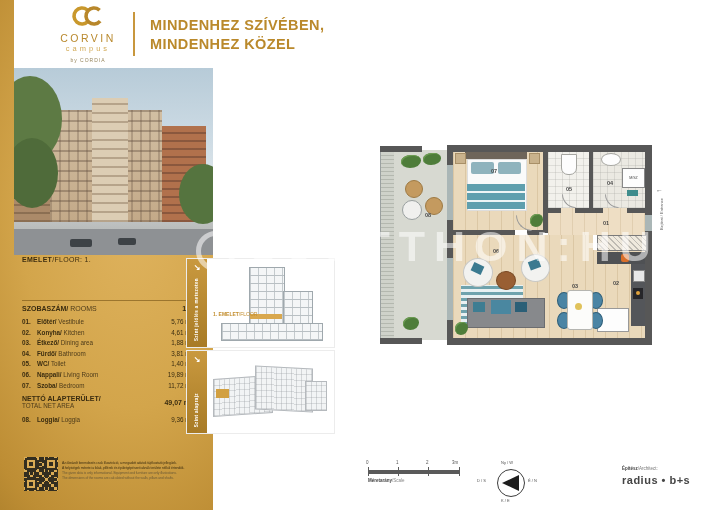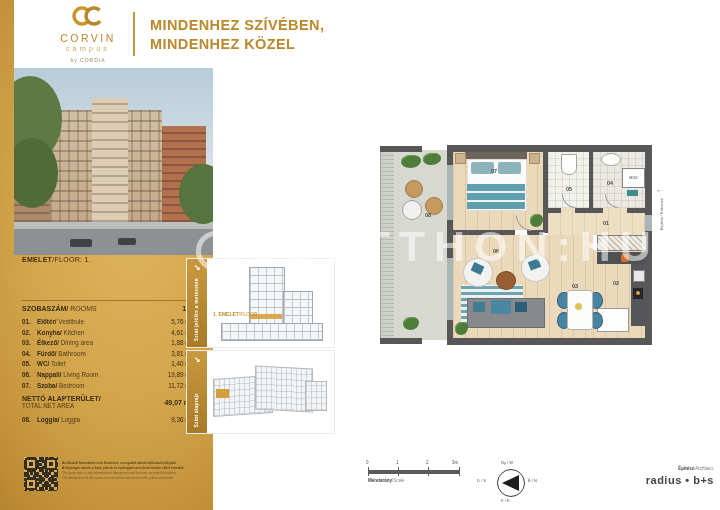--- a/index.html
+++ b/index.html
@@ -114,21 +114,21 @@
   
   .scale-num{position:absolute;font-size:4.5px;color:#555;}
   .scale-bar{left:368px;top:470px;width:92px;height:4px;background:#5a5a5a;}
   .scale-tick{position:absolute;width:1px;height:9px;background:#5a5a5a;top:467px;}
   .scale-label{left:368px;top:478px;font-size:4.5px;color:#888;}
   .scale-label b{color:#444;font-weight:bold;}
   .compass-circle{left:497px;top:469px;width:26px;height:26px;border:1.5px solid #3d3d3d;border-radius:50%;}
   .compass-needle{position:absolute;left:4px;top:5px;width:0;height:0;
       border-top:8px solid transparent;border-bottom:8px solid transparent;border-right:17px solid #1d1d1d;}
   .compass-lbl{position:absolute;font-size:4px;color:#555;}
-  .architect{left:622px;top:466px;width:92px;text-align:right;}
+  .architect{left:622px;top:466px;width:92px;text-align:left;}
   .arch-lbl{font-size:4.5px;color:#777;}
   .arch-lbl b{color:#444;font-weight:bold;}
   .arch-name{font-size:11px;font-weight:bold;color:#454545;letter-spacing:.5px;margin-top:3px;}
 </style>
 </head>
 <body>
 
 <div id="page">
 
   <div class="abs gold-panel"></div>

